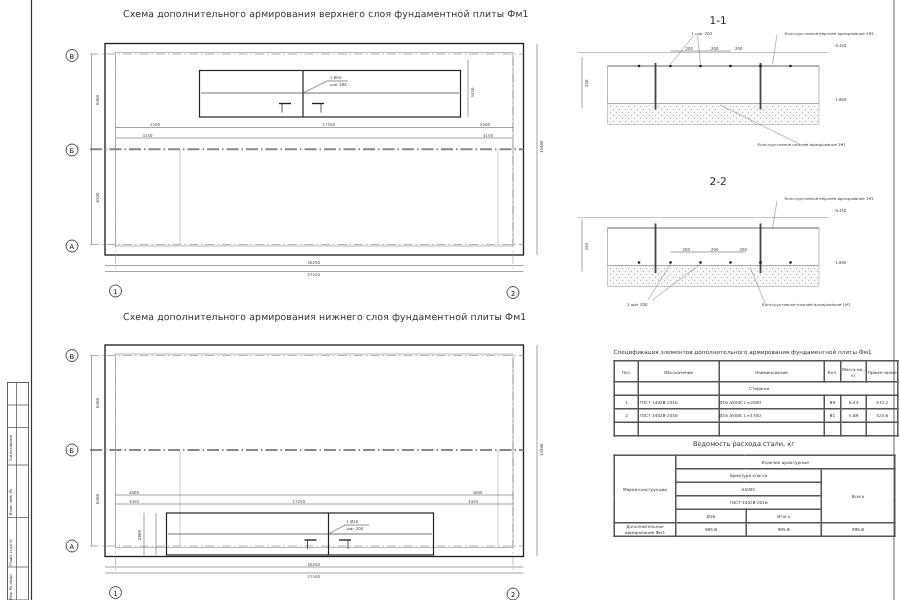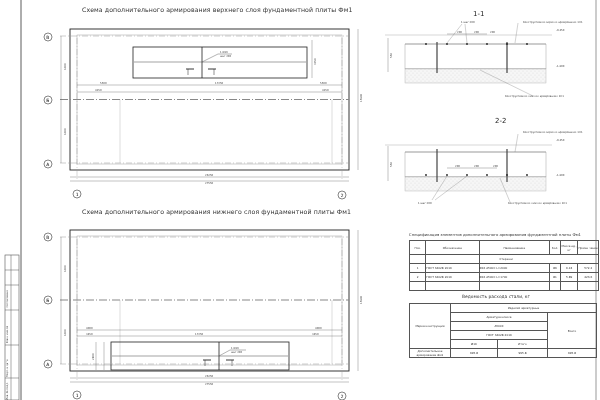--- a/index.html
+++ b/index.html
@@ -207,21 +207,21 @@
     <text x="556" y="141" class="small">-0.450</text>
     <text x="556" y="176" class="small">-1.800</text>
     <line x1="388" y1="146" x2="388" y2="181" stroke="#666" stroke-width="0.4"></line>
     <text x="392" y="167" class="small" transform="rotate(-90 392 167)">550</text>
   </g>
 </svg>
 
 <div class="ttl" style="left:82px;top:6px">Схема дополнительного армирования верхнего слоя фундаментной плиты Фм1</div>
 <div class="ttl" style="left:82px;top:208px">Схема дополнительного армирования нижнего слоя фундаментной плиты Фм1</div>
 <div class="sec" style="left:473px;top:10px">1-1</div>
-<div class="sec" style="left:495px;top:117px">2-2</div>
+<div class="sec" style="left:473px;top:117px">2-2</div>
 
 <div class="tcap" style="left:409px;top:232px;font-size:3.8px">Спецификация элементов дополнительного армирования фундаментной плиты Фм1</div>
 <table class="tbl" style="left:409px;top:240px;width:190px">
   <tbody>
         <tr style="height:14px">
     <td style="width:14px">Поз.</td>
     <td style="width:48px">Обозначение</td>
     <td style="width:64px">Наименование</td>
     <td style="width:9px">Кол.</td>
     <td style="width:15px">Масса ед., кг</td>

